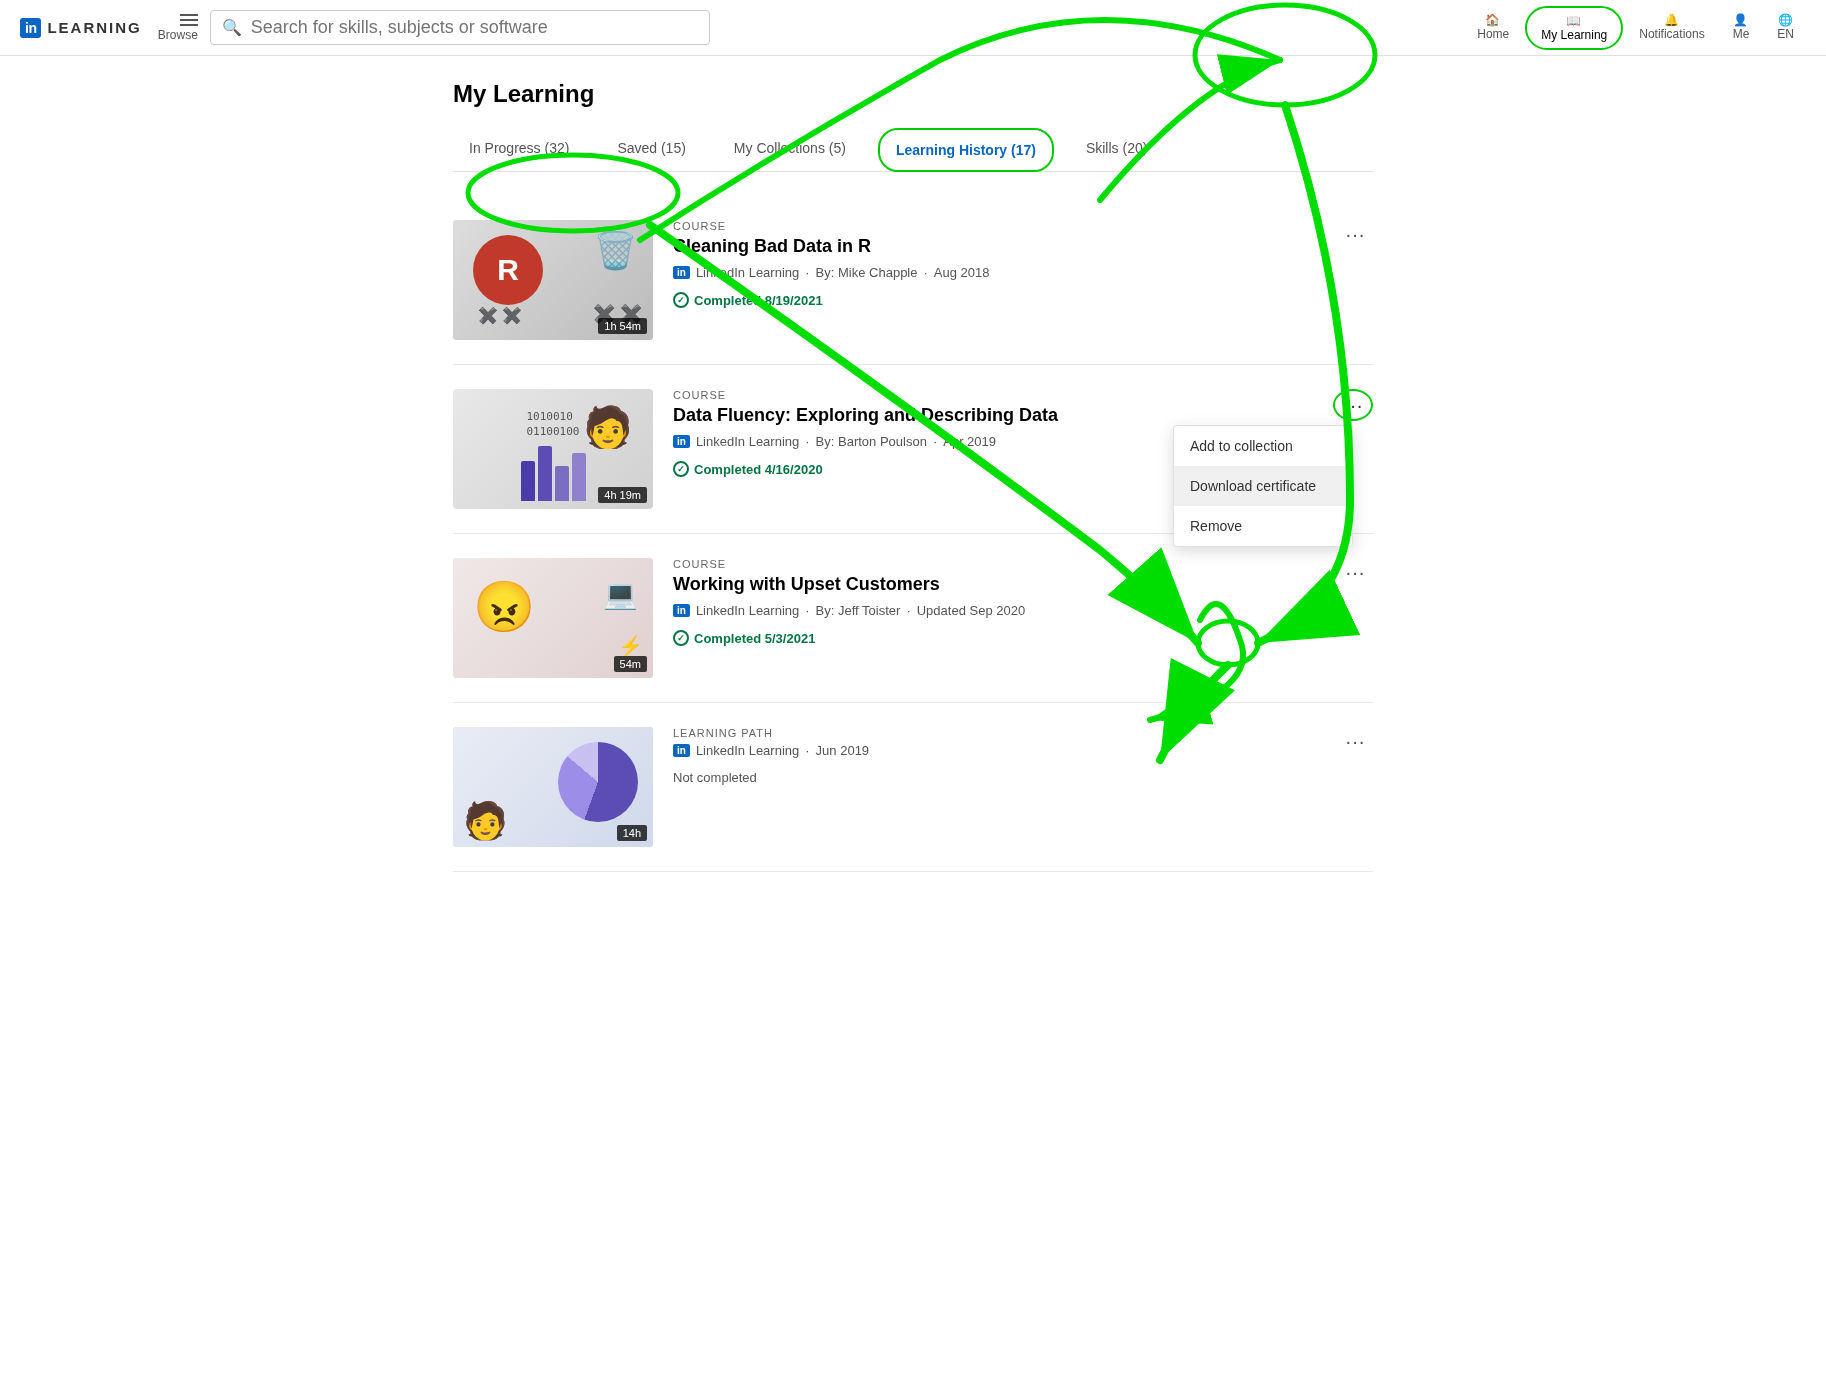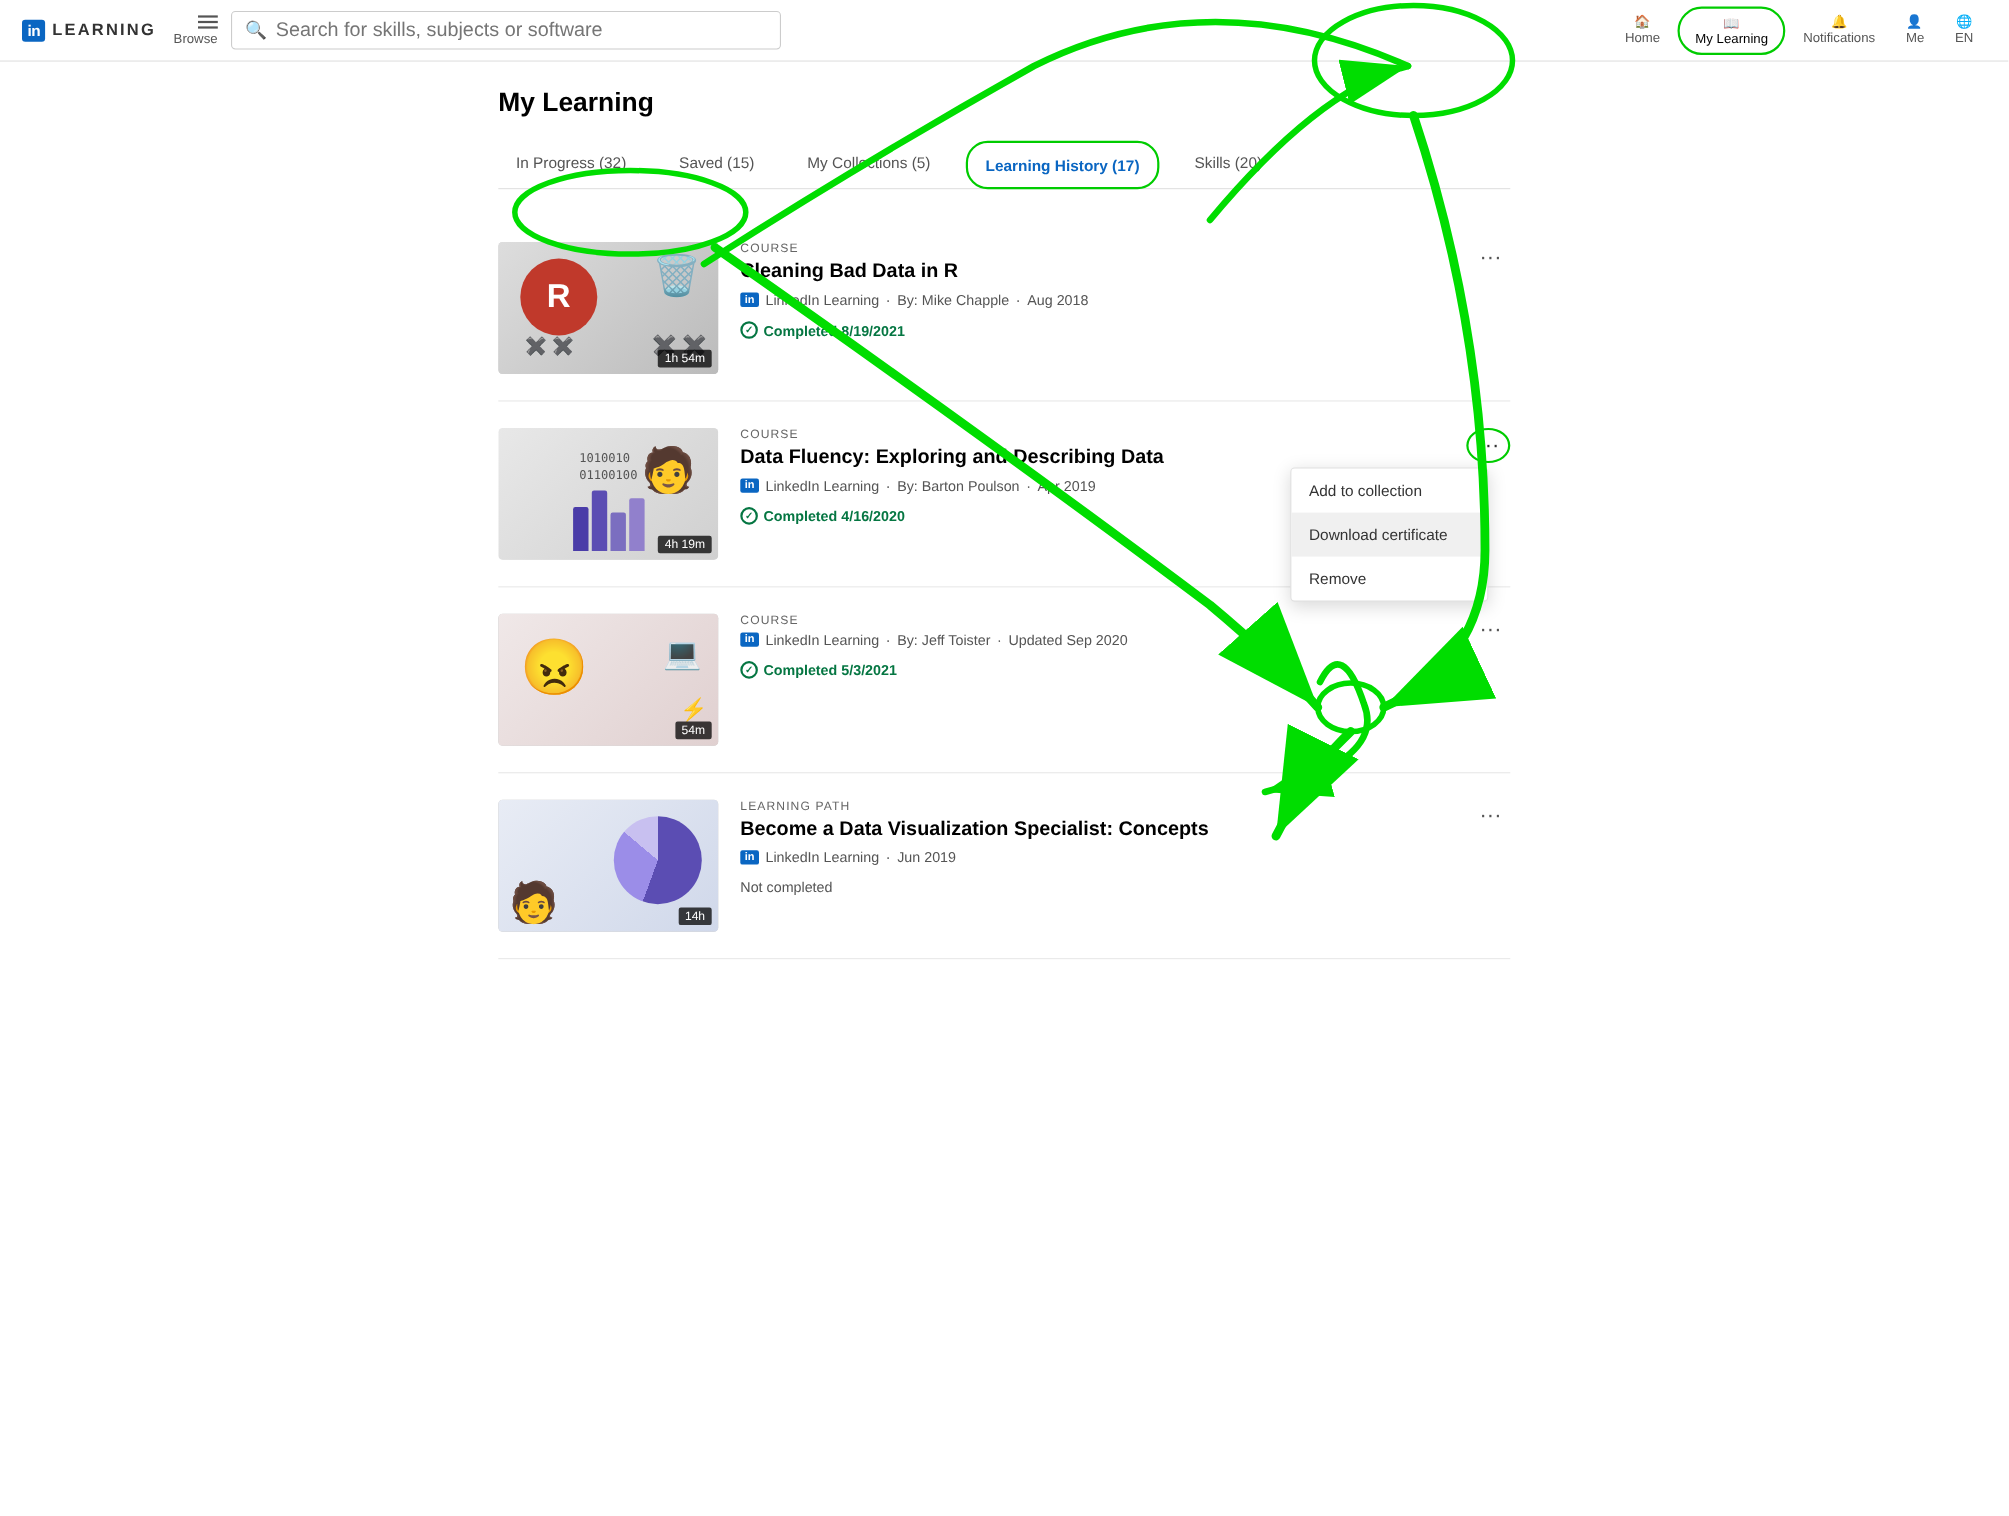--- a/index.html
+++ b/index.html
@@ -472,20 +472,21 @@
       <div class="course-thumbnail">
         <div class="thumb-upset" style="background:linear-gradient(135deg,#f0e8e8 0%,#e0d0d0 100%);position:relative;">
           <div style="font-size:50px;position:absolute;left:20px;top:20px;">😠</div>
           <div style="font-size:28px;position:absolute;right:15px;top:20px;">💻</div>
           <div style="font-size:20px;position:absolute;right:10px;bottom:20px;">⚡</div>
         </div>
         <span class="duration-badge">54m</span>
       </div>
       <div class="course-info">
         <div class="course-type">COURSE</div>
+        <div class="course-title">Working with Upset Customers</div>
         <div class="course-meta">
           <span class="li-badge">in</span>
           <span>LinkedIn Learning</span>
           <span>·</span>
           <span>By: Jeff Toister</span>
           <span>·</span>
           <span>Updated Sep 2020</span>
         </div>
         <div class="completed-badge">
           <div class="completed-circle">✓</div>
@@ -499,21 +500,20 @@
       <div class="course-thumbnail">
         <div class="thumb-viz" style="background:linear-gradient(135deg,#e8ecf5 0%,#d0d8ea 100%);position:relative;overflow:hidden;">
 
           <div style="position:absolute;left:10px;bottom:5px;font-size:36px;">🧑</div>
           <div class="pie-chart" style="position:absolute;right:15px;top:15px;width:80px;height:80px;border-radius:50%;background:conic-gradient(#5b4db3 0deg 200deg, #9b8de8 200deg 310deg, #c8c0f0 310deg 360deg);"></div>
         </div>
         <span class="duration-badge">14h</span>
       </div>
       <div class="course-info">
         <div class="course-type">LEARNING PATH</div>
-        <div class="course-title">Become a Data Visualization Specialist: Concepts</div>
         <div class="course-meta">
           <span class="li-badge">in</span>
           <span>LinkedIn Learning</span>
           <span>·</span>
           <span>Jun 2019</span>
         </div>
         <div class="not-completed">Not completed</div>
       </div>
       <button class="more-btn">···</button>
     </div>

